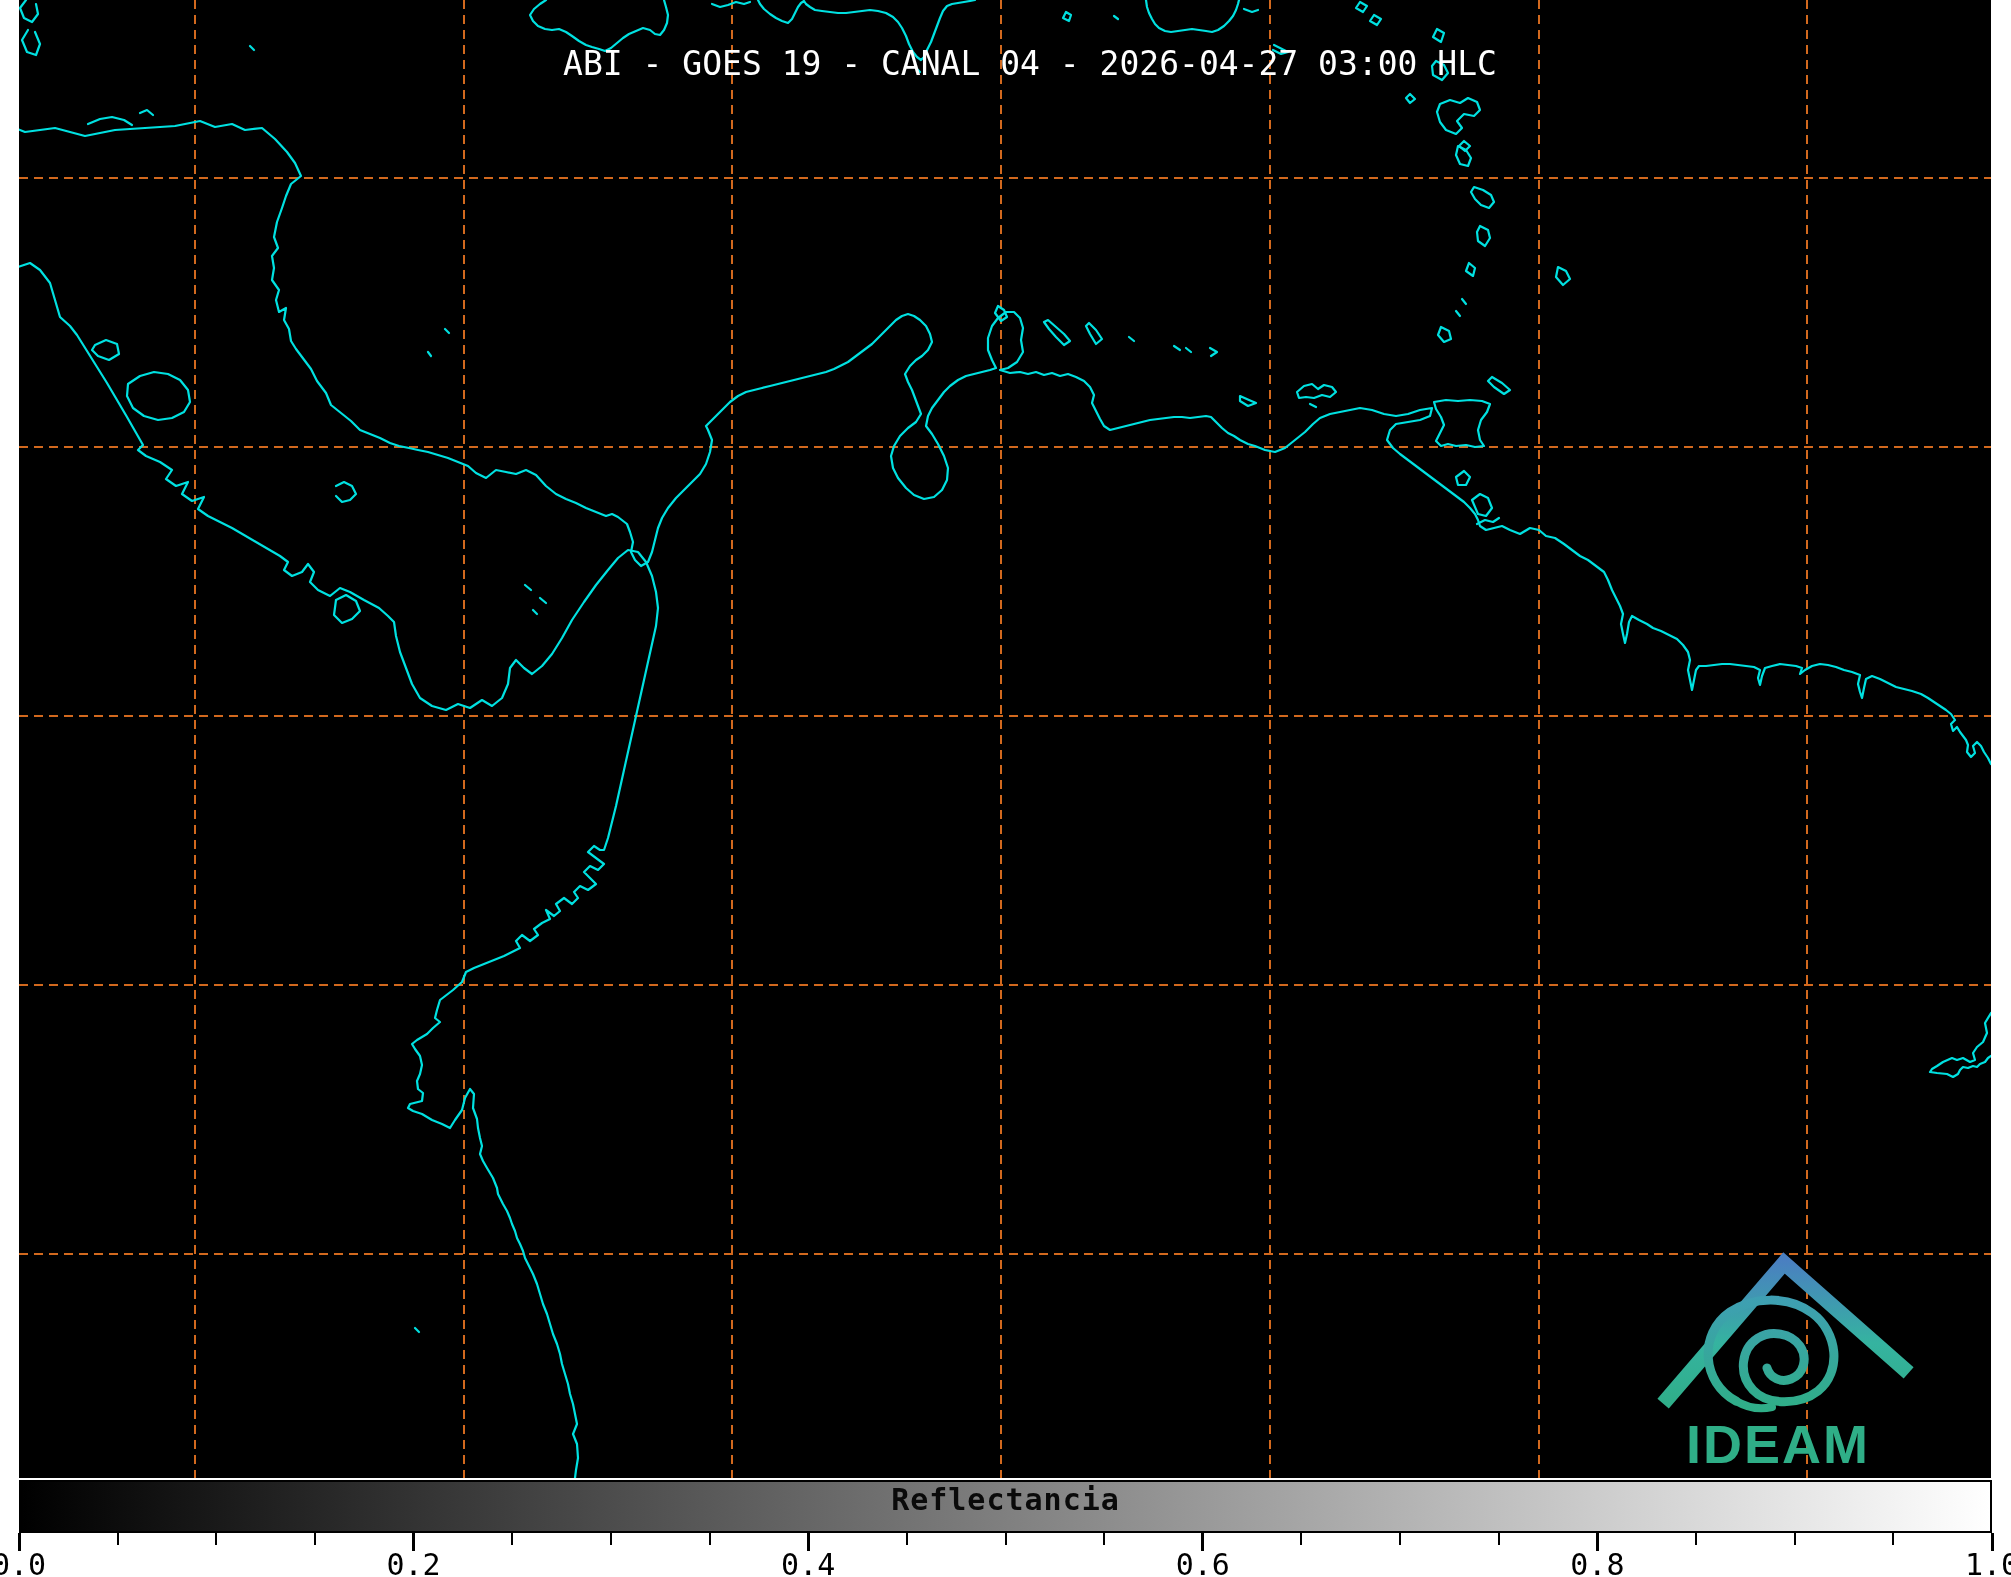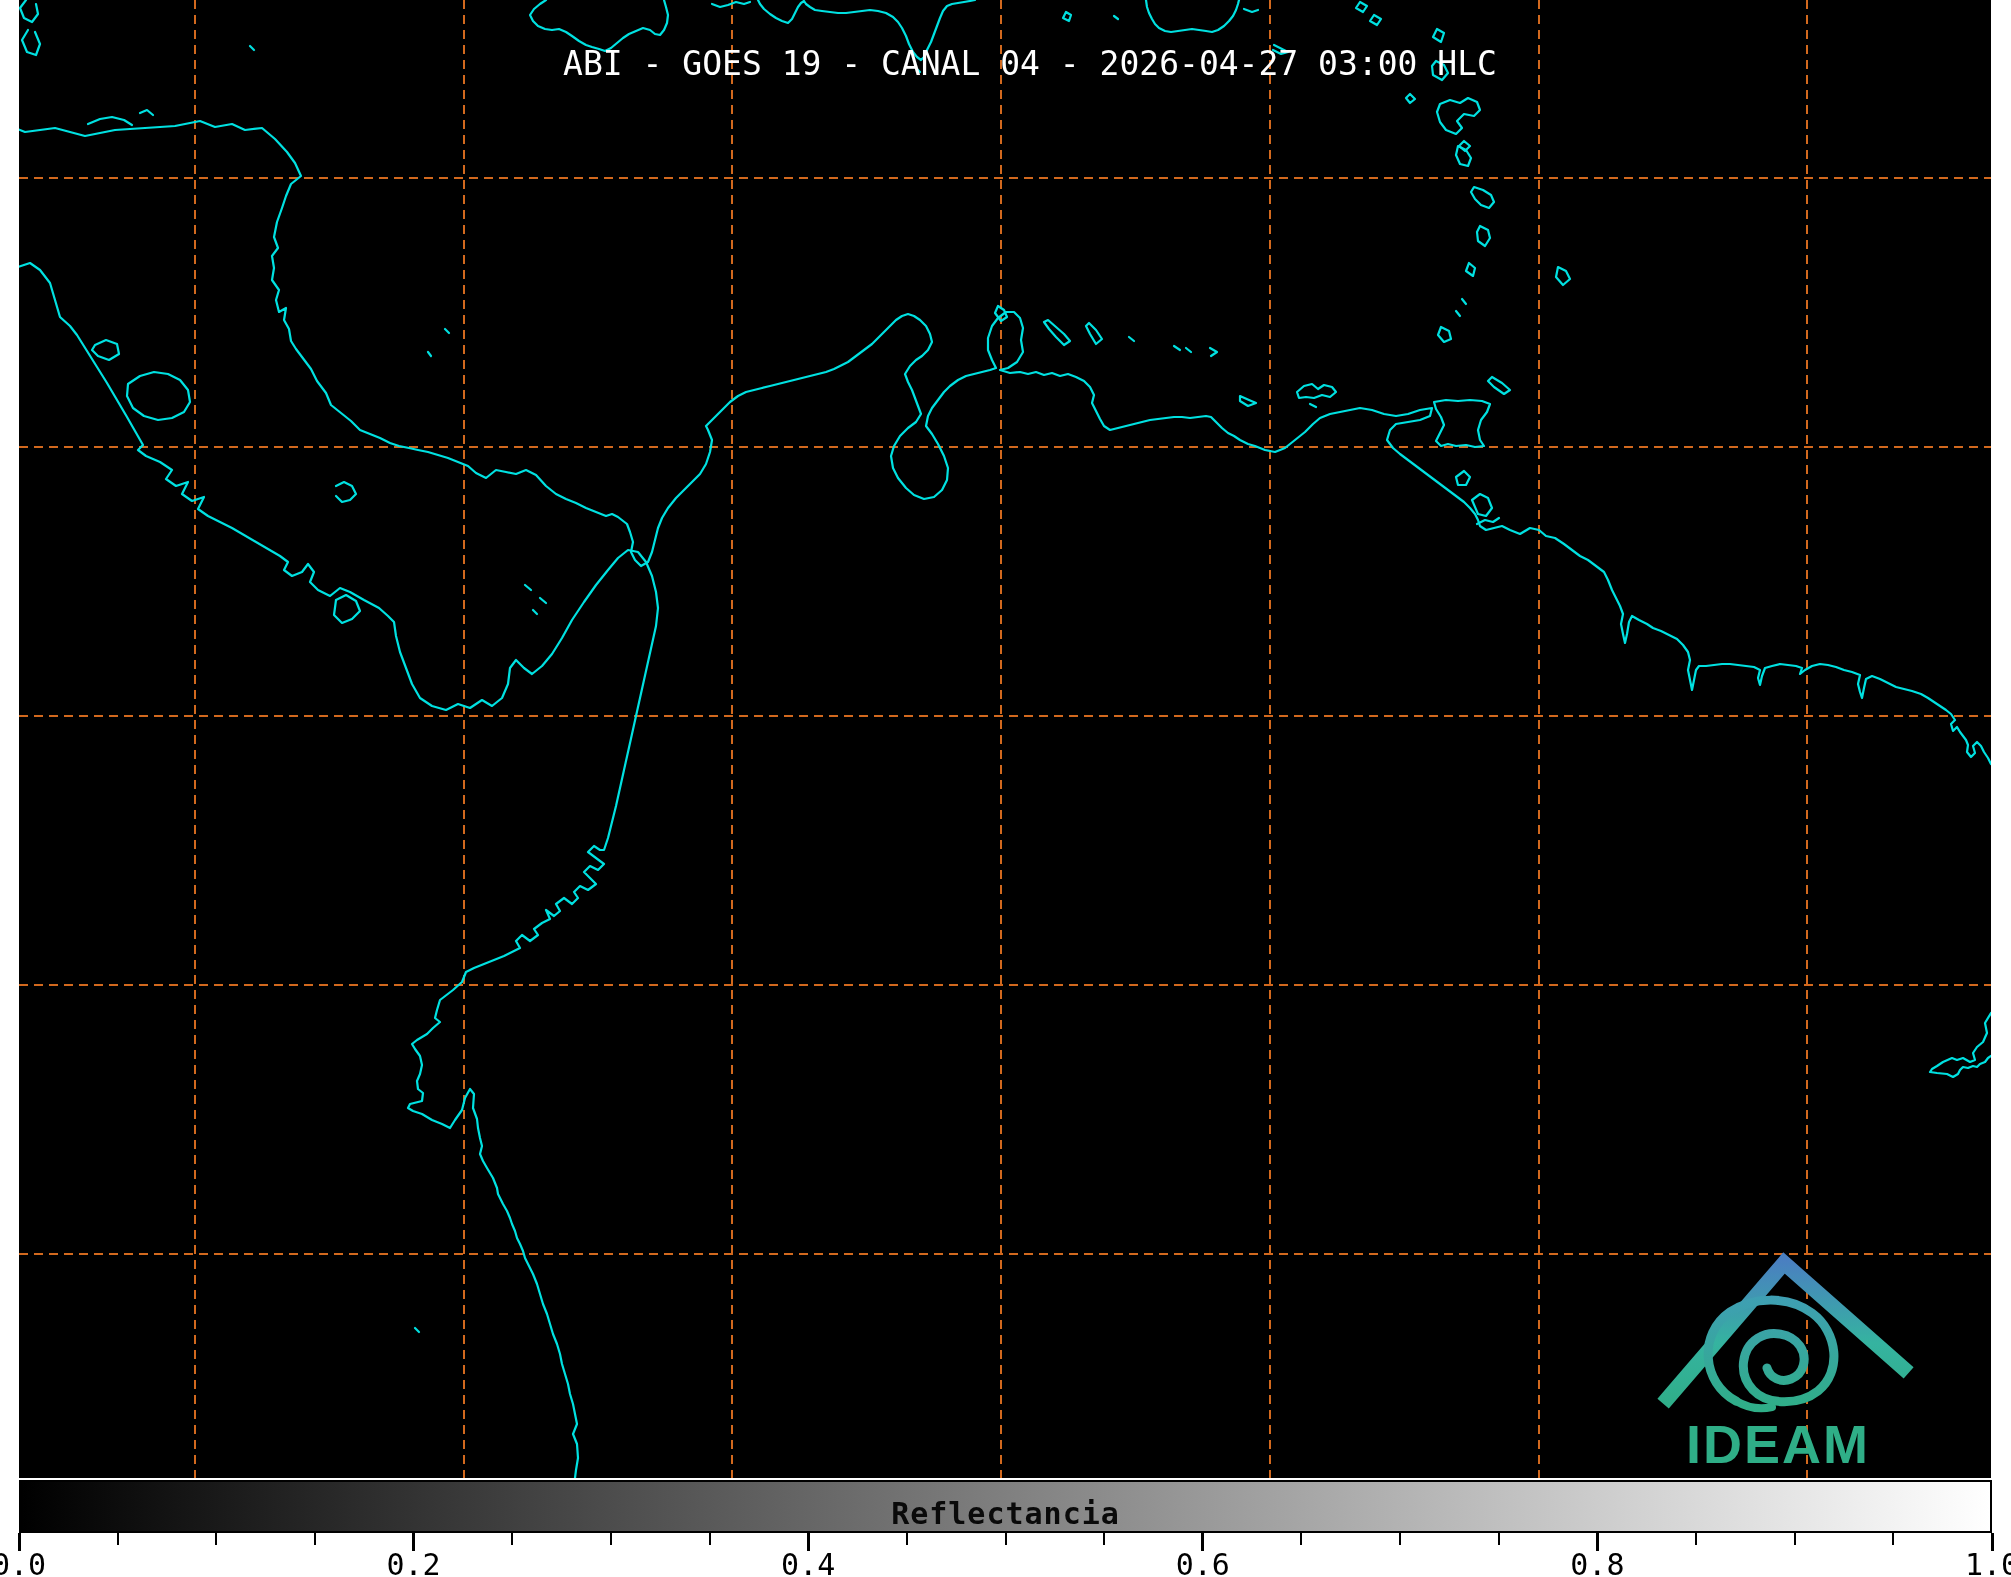--- a/index.html
+++ b/index.html
@@ -5,21 +5,21 @@
   html,body{margin:0;padding:0;background:#ffffff;}
   .stage{position:relative;width:2011px;height:1577px;background:#ffffff;overflow:hidden;
          font-family:"DejaVu Sans Mono","Liberation Mono",monospace;}
   .map-area{position:absolute;left:19px;top:0;width:1972px;height:1478px;background:#000;}
   #map-svg{position:absolute;left:0;top:0;}
   .map-title{position:absolute;left:1011px;top:44px;transform:translateX(-50%);
              color:#ffffff;font-size:33px;white-space:nowrap;letter-spacing:0px;}
   .colorbar{position:absolute;left:19px;top:1480px;width:1973px;height:53px;
             box-sizing:border-box;border:2px solid #000;
             background:linear-gradient(to right,#000000,#ffffff);
-            display:flex;align-items:flex-end;justify-content:center;}
+            display:flex;align-items:flex-start;justify-content:center;}
   .cbar-label{font-weight:bold;font-size:30px;color:#0a0a0a;letter-spacing:1px;}
   .tick{position:absolute;background:#000;}
   .tick.major{top:1533px;width:3px;height:18px;}
   .tick.minor{top:1533px;width:2px;height:12px;}
   .tick-label{position:absolute;top:1547px;width:90px;margin-left:-45px;text-align:center;
               font-size:30px;color:#000;}
   .logo-svg{position:absolute;left:1640px;top:1238px;}
 </style>
 </head>
 <body>

